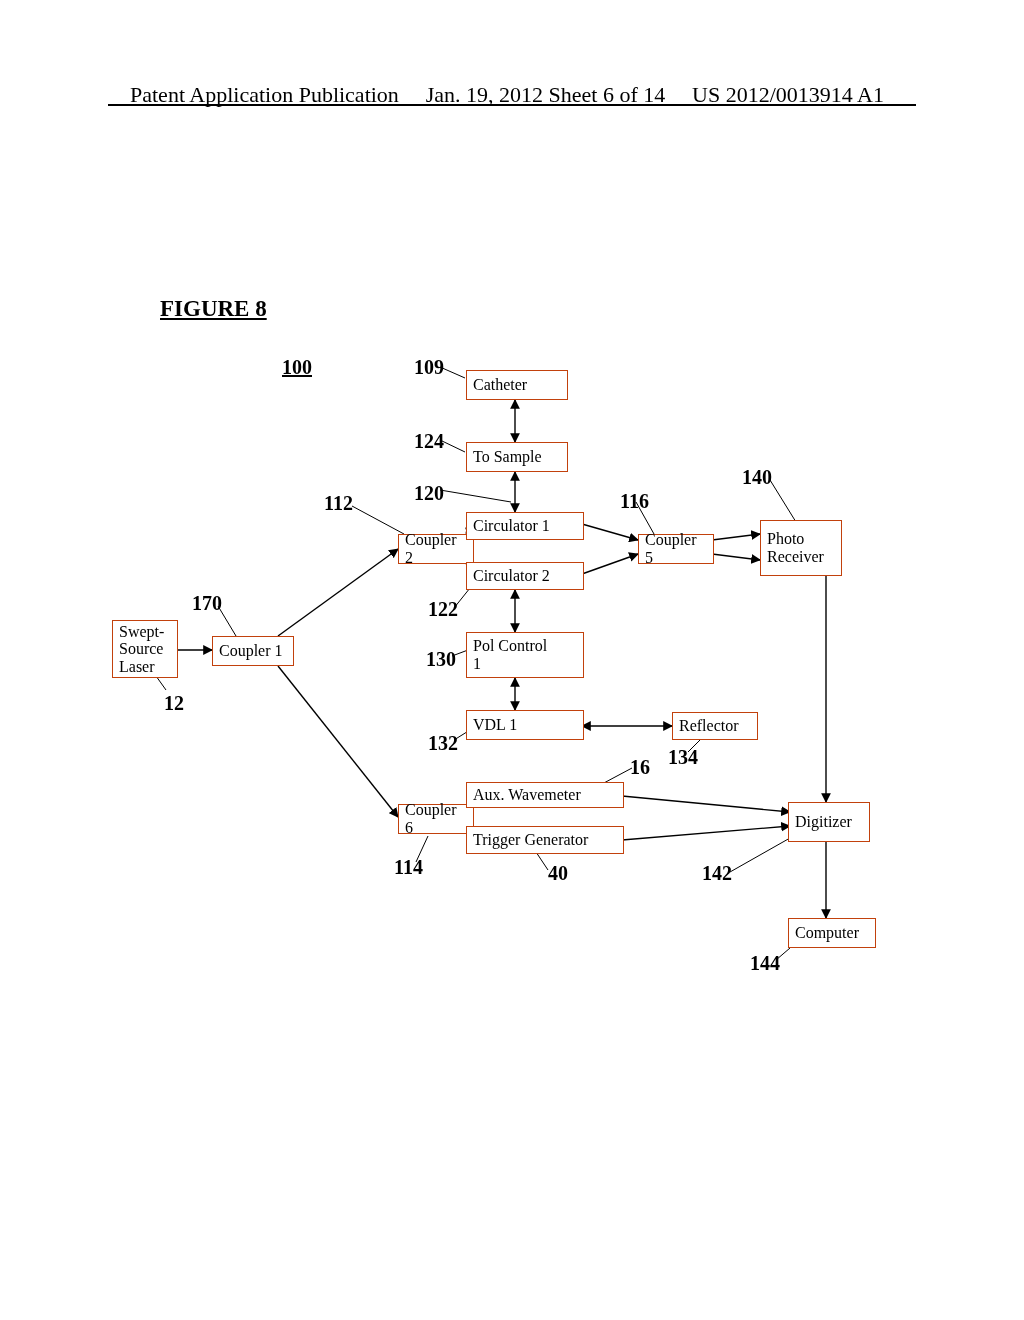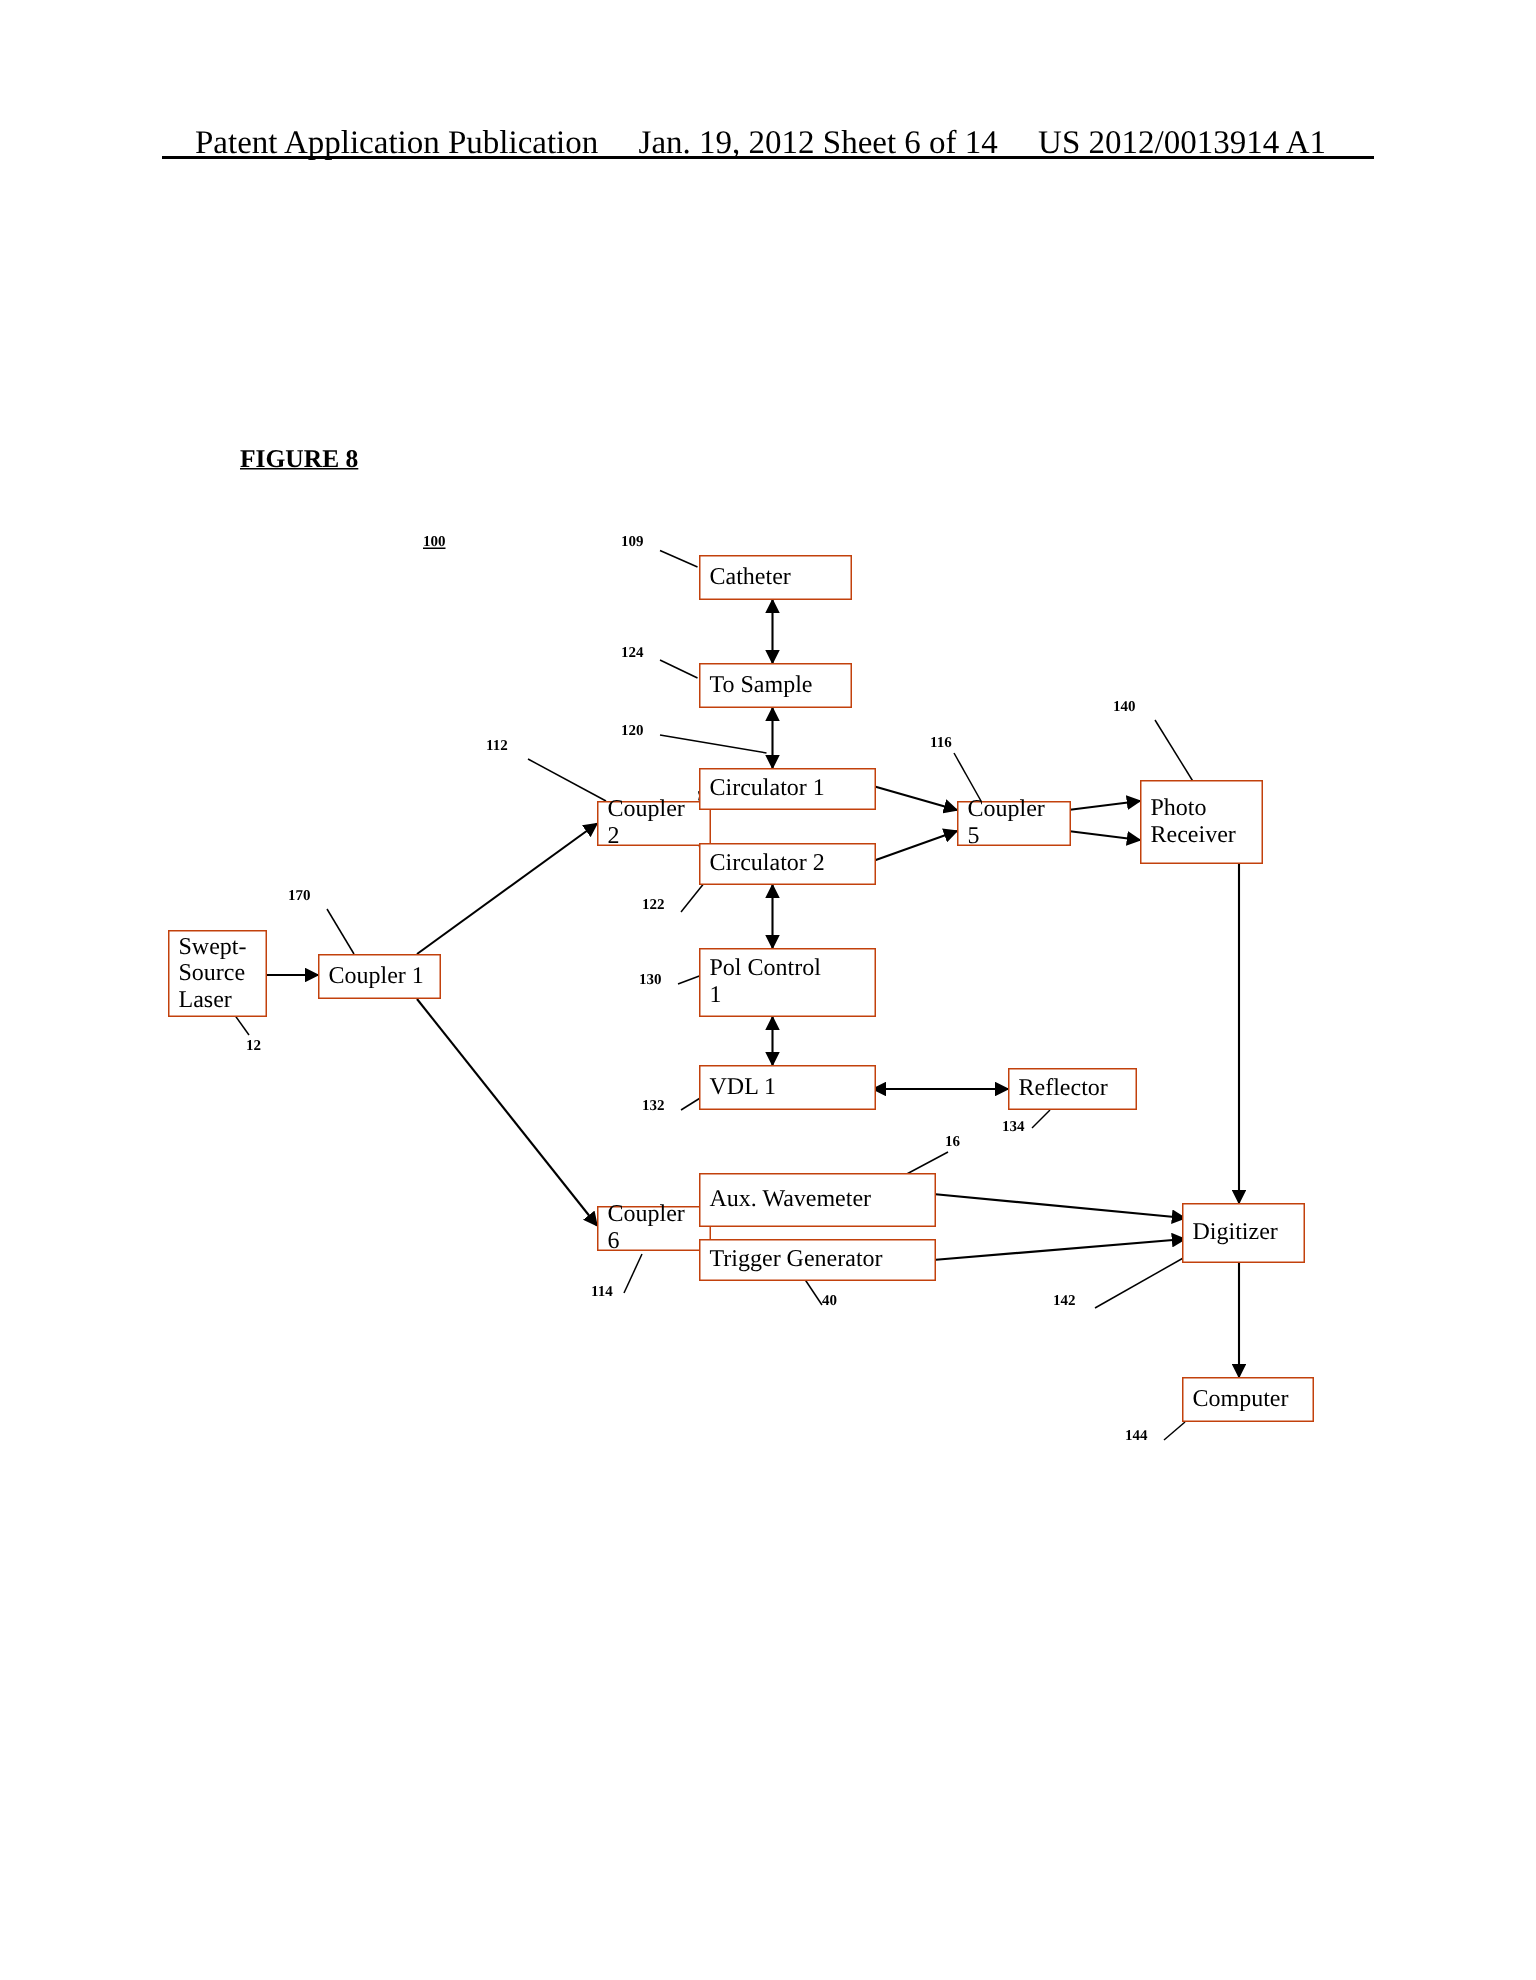--- a/index.html
+++ b/index.html
@@ -29,21 +29,21 @@
     position: absolute;
     top: 104px;
     left: 108px;
     width: 808px;
     border-top: 2px solid #000;
   }
   .fig-title {
     position: absolute;
     top: 296px;
     left: 160px;
-    font-size: 17px;
+    font-size: 23px;
     font-weight: bold;
     text-decoration: underline;
   }
   svg.canvas {
     position: absolute;
     top: 0;
     left: 0;
     width: 1024px;
     height: 1320px;
     overflow: visible;
@@ -54,21 +54,21 @@
     background: #fff;
     font-size: 16px;
     padding: 4px 6px;
     box-sizing: border-box;
     display: flex;
     align-items: center;
     line-height: 1.1;
   }
   .reflabel {
     position: absolute;
-    font-size: 10px;
+    font-size: 20px;
     font-weight: bold;
   }
   .reflabel.under { text-decoration: underline; }
 </style>
 </head>
 <body>
 
 <div class="header">
   <span class="left">Patent Application Publication</span>
   <span class="center">Jan. 19, 2012  Sheet 6 of 14</span>
@@ -217,21 +217,21 @@
 
 <div class="box" style="left:466px; top:562px; width:118px; height:28px;">Circulator 2</div>
 
 <div class="box" style="left:466px; top:632px; width:118px; height:46px; white-space:pre-line;">Pol Control
 1</div>
 
 <div class="box" style="left:466px; top:710px; width:118px; height:30px;">VDL 1</div>
 
 <div class="box" style="left:672px; top:712px; width:86px; height:28px;">Reflector</div>
 
-<div class="box" style="left:466px; top:782px; width:158px; height:36px;">Aux. Wavemeter</div>
+<div class="box" style="left:466px; top:782px; width:158px; height:26px;">Aux. Wavemeter</div>
 
 <div class="box" style="left:466px; top:826px; width:158px; height:28px;">Trigger Generator</div>
 
 <div class="box" style="left:760px; top:520px; width:82px; height:56px; white-space:pre-line;">Photo
 Receiver</div>
 
 <div class="box" style="left:788px; top:802px; width:82px; height:40px;">Digitizer</div>
 
 <div class="box" style="left:788px; top:918px; width:88px; height:30px;">Computer</div>
 

